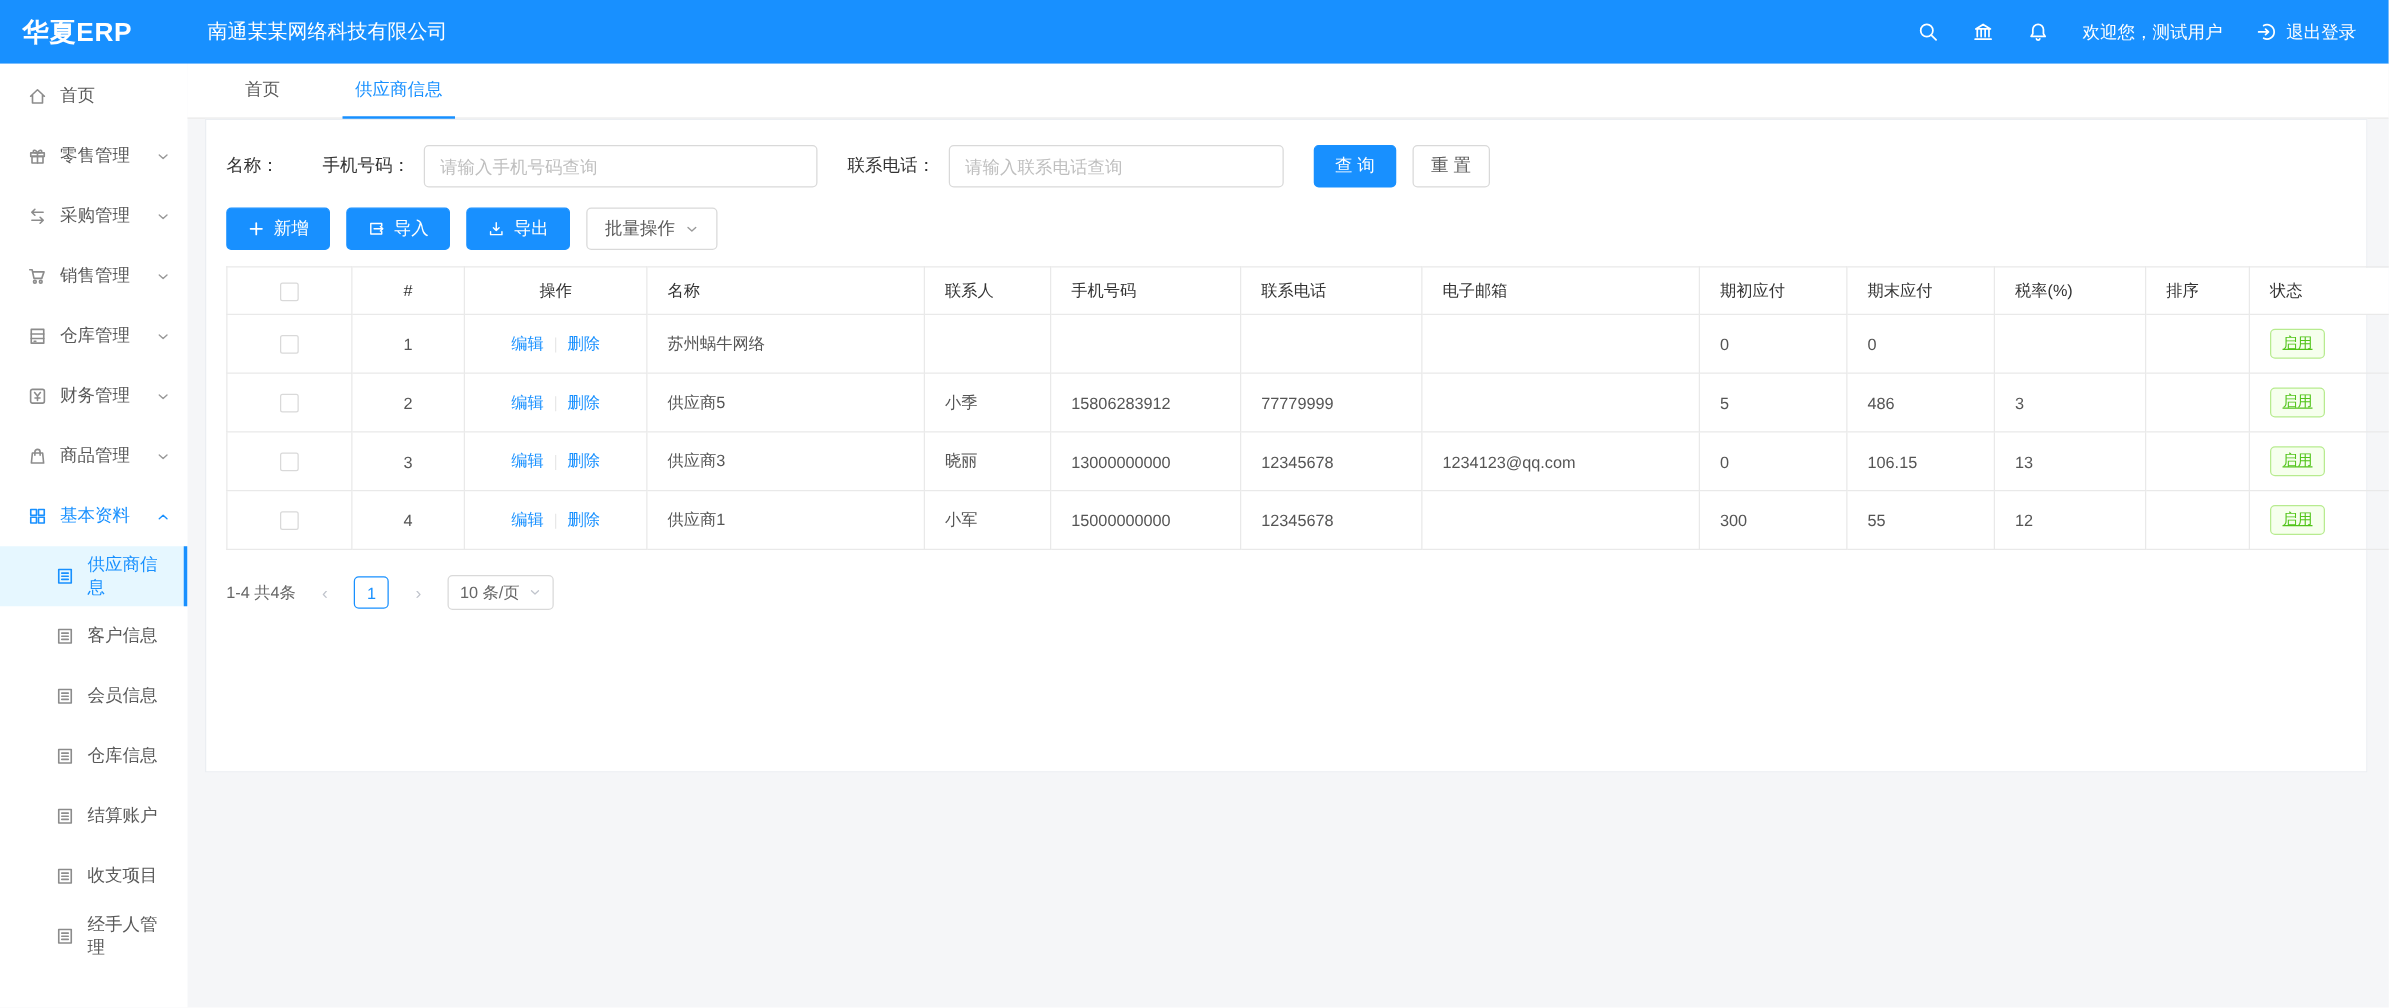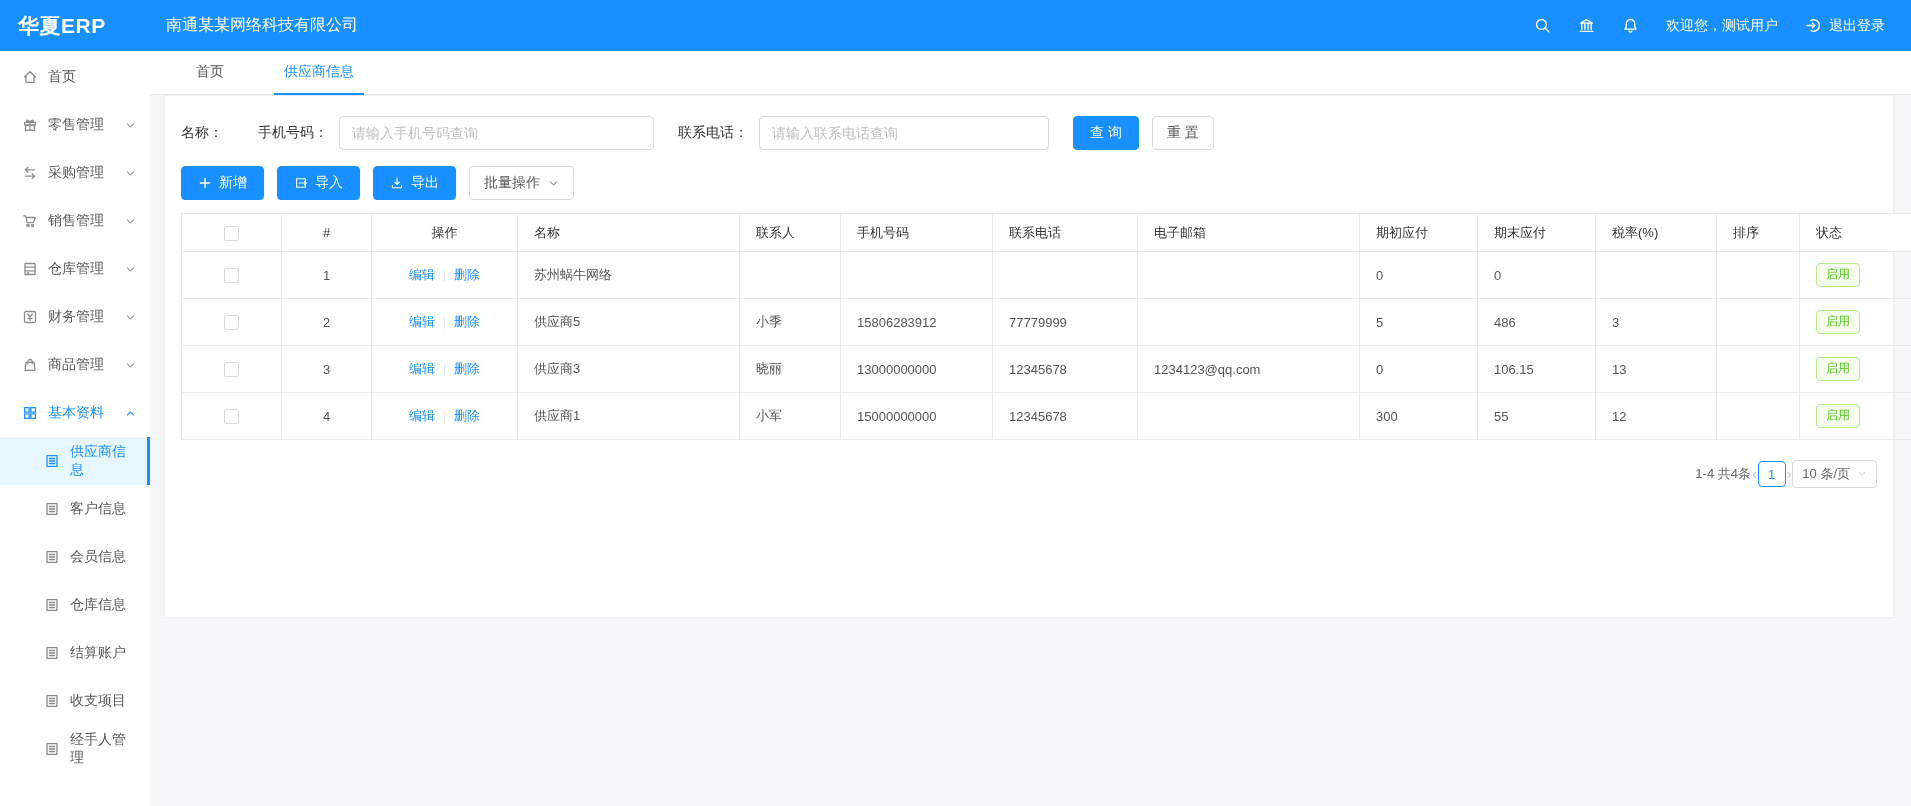--- a/index.html
+++ b/index.html
@@ -52,24 +52,24 @@
 
   
   table { margin-top:13px; width:100%; border-collapse:collapse; table-layout:fixed; font-size:13px; color:#555; }
   th,td { border:1px solid #e9e9e9; padding:0 16px; text-align:left; font-weight:normal; white-space:nowrap; overflow:hidden; }
   th { height:38px; color:#333; background:#fff; }
   td { height:47px; }
   .c-center { text-align:center; }
   .chk { appearance:none; -webkit-appearance:none; width:15px; height:15px; border:1px solid #d9d9d9; border-radius:2px; background:#fff; vertical-align:middle; cursor:pointer; margin:0; }
   .op-link { color:#1890ff; cursor:pointer; text-decoration:none; }
   .op-div { display:inline-block; width:1px; height:12px; background:#e8e8e8; margin:0 9px; vertical-align:middle; }
-  .badge-on { display:inline-block; padding:3px 9px; font-size:12px; line-height:1.3; color:#52c41a; border:1px solid #b7eb8f; background:#f6ffed; border-radius:4px; }
-
-  
-  .pagination { margin-top:20px; display:flex; justify-content:flex-end; align-items:center; gap:1px; font-size:13px; color:#666; }
+  .badge-on { display:inline-block; padding:3px 9px; font-size:12px; line-height:1.3; color:#52c41a; border:1px solid #b7eb8f; background:#f6ffed; border-radius:4px;text-decoration:underline; }
+
+  
+  .pagination { margin-top:20px; display:flex; align-items:center; gap:21px; font-size:13px; color:#666; }
   .pg-arrow { color:#c0c4cc; font-size:14px; cursor:pointer; user-select:none; }
   .pg-page { width:28px; height:26px; border:1px solid #1890ff; color:#1890ff; border-radius:4px; display:flex; align-items:center; justify-content:center; background:#fff; cursor:pointer; }
   .pg-size { height:28px; border:1px solid #d9d9d9; border-radius:4px; padding:0 9px; display:flex; align-items:center; gap:7px; color:#666; background:#fff; cursor:pointer; }
   .pg-size .b-chev { width:10px; height:10px; color:#c0c4cc; }
 </style>
 </head>
 <body>
 
 <header class="topbar">
   <div class="logo">华夏ERP</div>
@@ -294,21 +294,21 @@
         <span id="filter-fields" style="display:flex;align-items:center;">
             <span class="f-group">
               <span class="f-label">名称：</span>
             </span>
             <span class="f-group">
               <span class="f-label">手机号码：</span>
               <input class="f-input" placeholder="请输入手机号码查询" style="width: 315px;">
             </span>
             <span class="f-group">
               <span class="f-label">联系电话：</span>
-              <input class="f-input" placeholder="请输入联系电话查询" style="width: 290px;">
+              <input class="f-input" placeholder="请输入联系电话查询" style="width: 268px;">
             </span>
           </span>
         <button class="btn btn-primary" style="margin-left:0;">查 询</button>
         <button class="btn btn-plain" style="margin-left:13px;">重 置</button>
       </div>
 
       <div class="toolbar">
         <button class="btn btn-primary">
           <span class="b-icon">
               <svg viewBox="0 0 16 16" width="100%" height="100%" fill="none" stroke="currentColor" stroke-width="1.3" stroke-linecap="round" stroke-linejoin="round">

